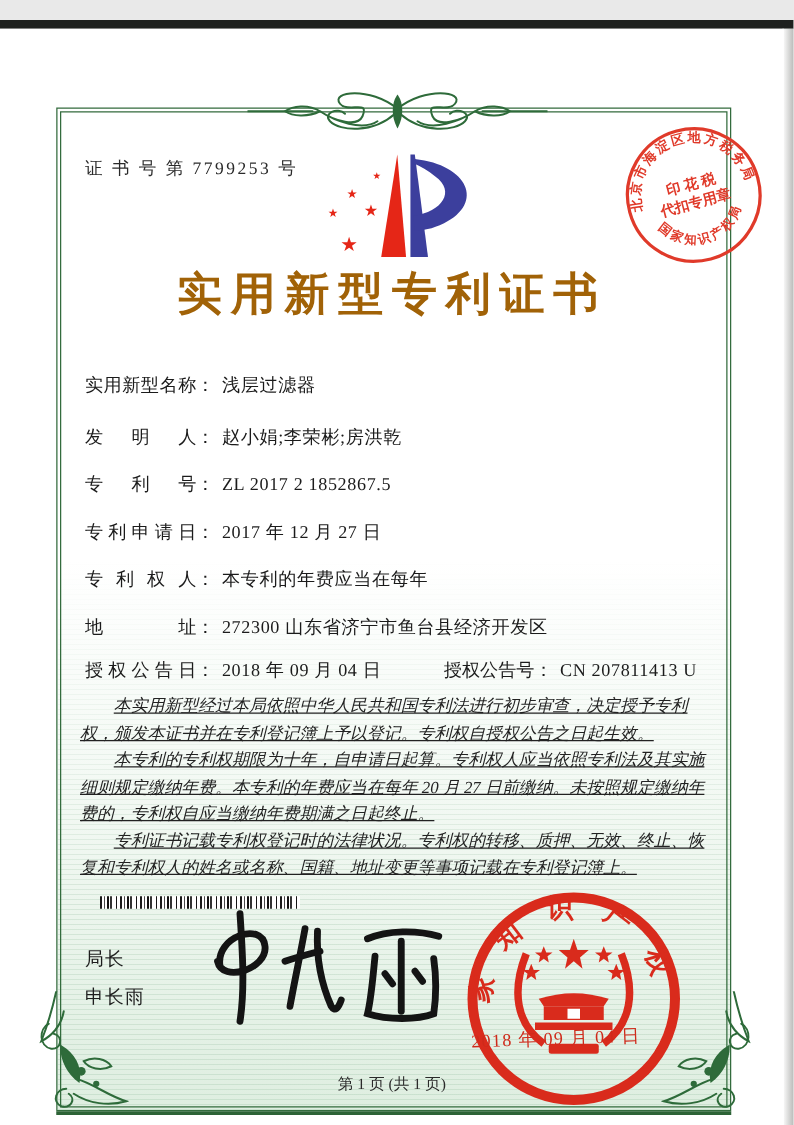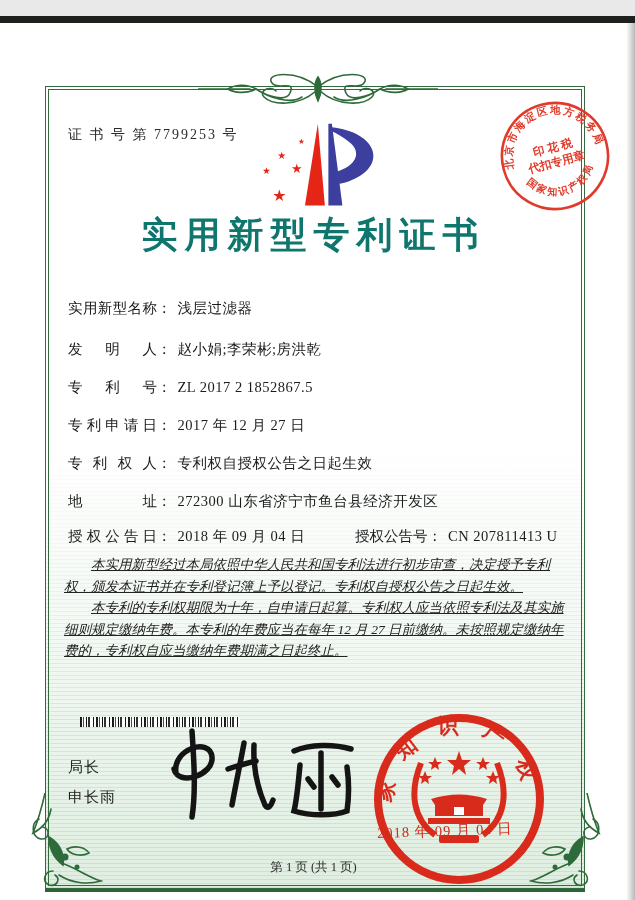--- a/index.html
+++ b/index.html
@@ -14,21 +14,21 @@
                    rgba(214,234,216,.35) 72%,rgba(205,229,208,.65) 100%);}
   .lines{position:absolute;left:46px;top:64px;width:538px;height:801px;pointer-events:none;
          background:repeating-linear-gradient(0deg,rgba(110,165,125,.18) 0 1px,transparent 1px 4px);
          -webkit-mask-image:linear-gradient(to bottom,transparent 45%,#000 80%);
          mask-image:linear-gradient(to bottom,transparent 45%,#000 80%);}
   .frame{position:absolute;left:45px;top:63px;width:540px;height:803px;
          border:4px double #336b3d;box-sizing:border-box;}
   .frame-bottom{position:absolute;left:45px;top:866px;width:540px;height:3px;background:#2d6336;}
   .cert-no{position:absolute;left:68px;top:103px;font-size:14px;letter-spacing:2px;color:#2a2a2a;}
   .title{position:absolute;left:0;top:188px;width:627px;text-align:center;font-size:36px;
-         font-weight:700;letter-spacing:7px;color:#0f766e;}
+         font-weight:700;letter-spacing:7px;color:#a16207;}
   .row{position:absolute;left:68px;width:512px;font-size:14.5px;color:#1b1b1b;white-space:nowrap;}
   .lbl{display:inline-block;width:89px;text-align:justify;text-align-last:justify;}
   .colon{display:inline-block;margin-right:6px;}
   .val{letter-spacing:.5px;}
   .right-field{position:absolute;left:287px;top:0;font-family:Liberation Serif, serif;}
   .paras{position:absolute;left:64px;top:531px;width:510px;font-size:13.5px;line-height:21.5px;
          font-style:italic;color:#222;}
   .paras p{margin:0;text-indent:2em;text-decoration:underline;}
   .barcode{position:absolute;left:80px;top:694px;width:160px;height:10px;
            background:repeating-linear-gradient(90deg,#1a1a1a 0 2px,#fff 2px 3px,#4a4a4a 3px 4px,
@@ -127,35 +127,36 @@
     <div class="row" style="top:317px">
       <span class="lbl">发明人</span><span class="colon">：</span><span class="val">赵小娟;李荣彬;房洪乾</span>
     </div>
     <div class="row" style="top:355px">
       <span class="lbl">专利号</span><span class="colon">：</span><span class="val">ZL 2017 2 1852867.5</span>
     </div>
     <div class="row" style="top:393px">
       <span class="lbl">专利申请日</span><span class="colon">：</span><span class="val">2017 年 12 月 27 日</span>
     </div>
     <div class="row" style="top:431px">
-      <span class="lbl">专利权人</span><span class="colon">：</span><span class="val">专利权自授权公告之日起生效</span>
+      <span class="lbl">专利权人</span><span class="colon">：</span><span class="val">本专利的年费应当在每年</span>
     </div>
     <div class="row" style="top:469px">
       <span class="lbl">地址</span><span class="colon">：</span><span class="val">272300 山东省济宁市鱼台县经济开发区</span>
     </div>
     <div class="row" style="top:504px">
       <span class="lbl">授权公告日</span><span class="colon">：</span><span class="val">2018 年 09 月 04 日</span>
       <span class="right-field">
         <span>授权公告号</span><span class="colon">：</span><span class="val">CN 207811413 U</span>
       </span>
     </div>
 
     <div class="paras">
       <p>本实用新型经过本局依照中华人民共和国专利法进行初步审查，决定授予专利权，颁发本证书并在专利登记簿上予以登记。专利权自授权公告之日起生效。</p>
-      <p>本专利的专利权期限为十年，自申请日起算。专利权人应当依照专利法及其实施细则规定缴纳年费。本专利的年费应当在每年 12 月 27 日前缴纳。未按照规定缴纳年费的，专利权自应当缴纳年费期满之日起终止。</p>
+      <p>本专利的专利权期限为十年，自申请日起算。专利权人应当依照专利法及其实施细则规定缴纳年费。本专利的年费应当在每年 20 月 27 日前缴纳。未按照规定缴纳年费的，专利权自应当缴纳年费期满之日起终止。</p>
+      <p>专利证书记载专利权登记时的法律状况。专利权的转移、质押、无效、终止、恢复和专利权人的姓名或名称、国籍、地址变更等事项记载在专利登记簿上。</p>
     </div>
 
     <div class="barcode"></div>
 
     <div class="chief-title">局长</div>
     <div class="chief-name">申长雨</div>
 
     <svg class="signature" width="220" height="100" viewBox="0 0 220 100">
       <g stroke="#141414" fill="none" stroke-width="5.5" stroke-linecap="round">
         <path d="M28,52 C24,28 62,16 64,36 C66,54 30,66 26,48"></path>

